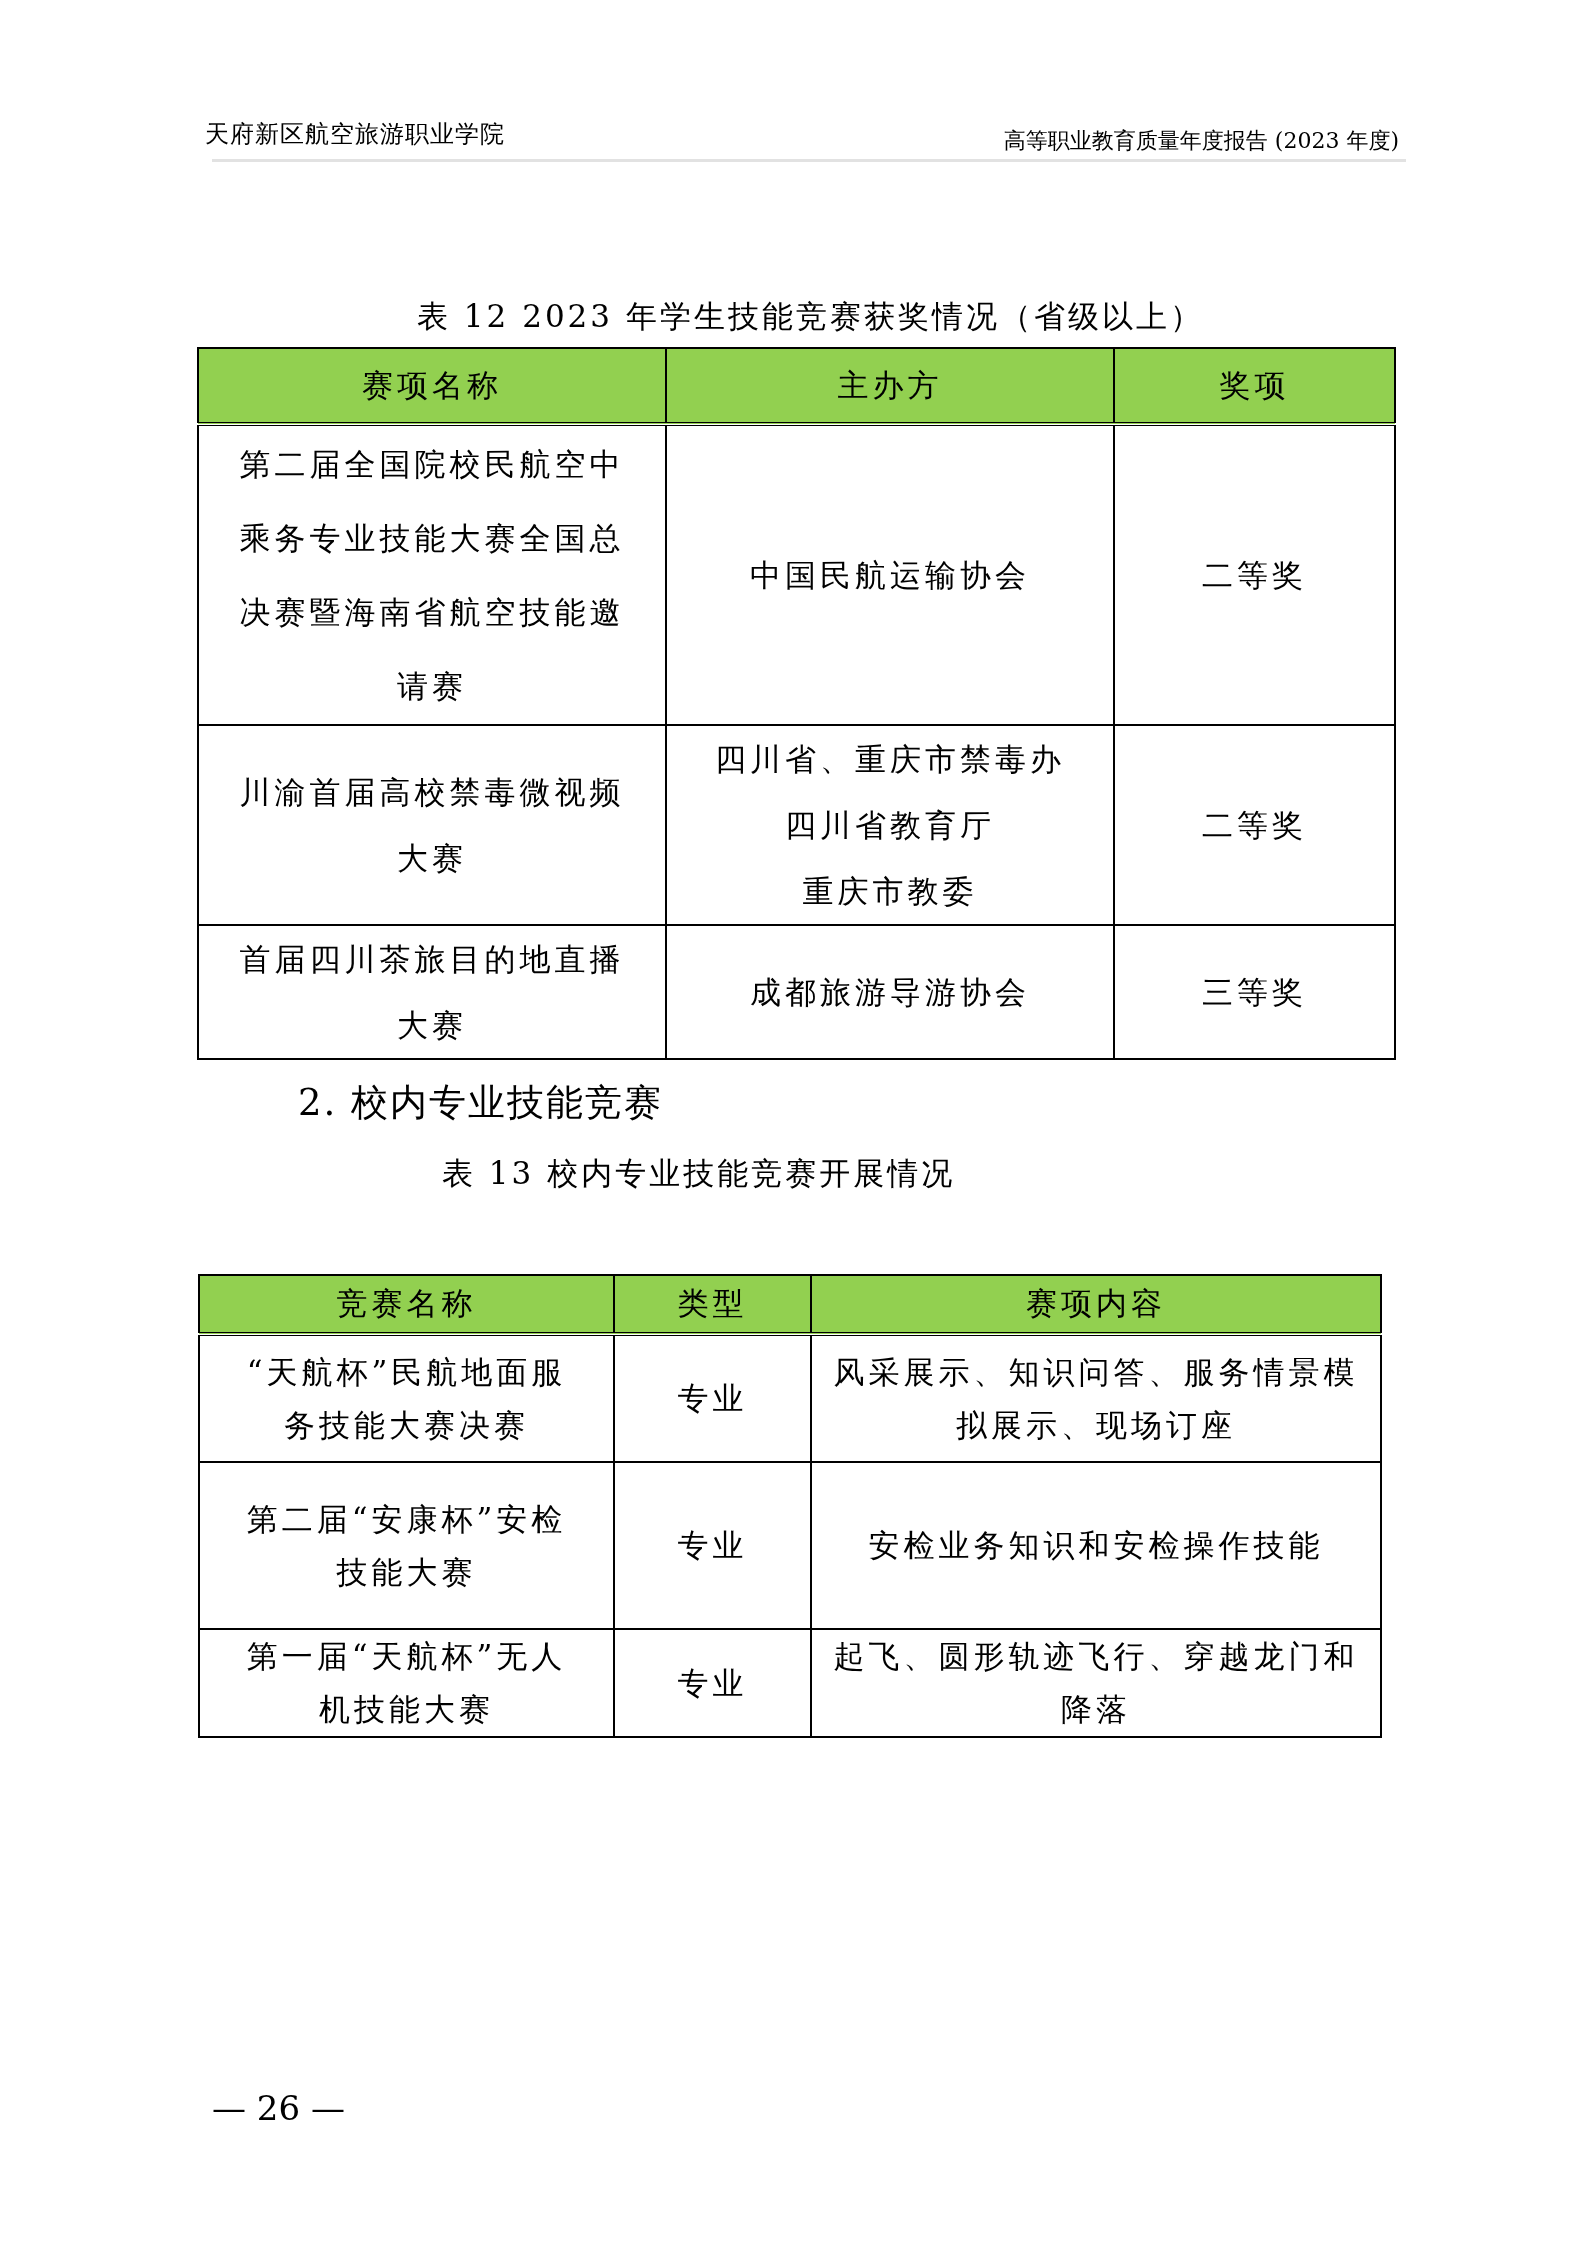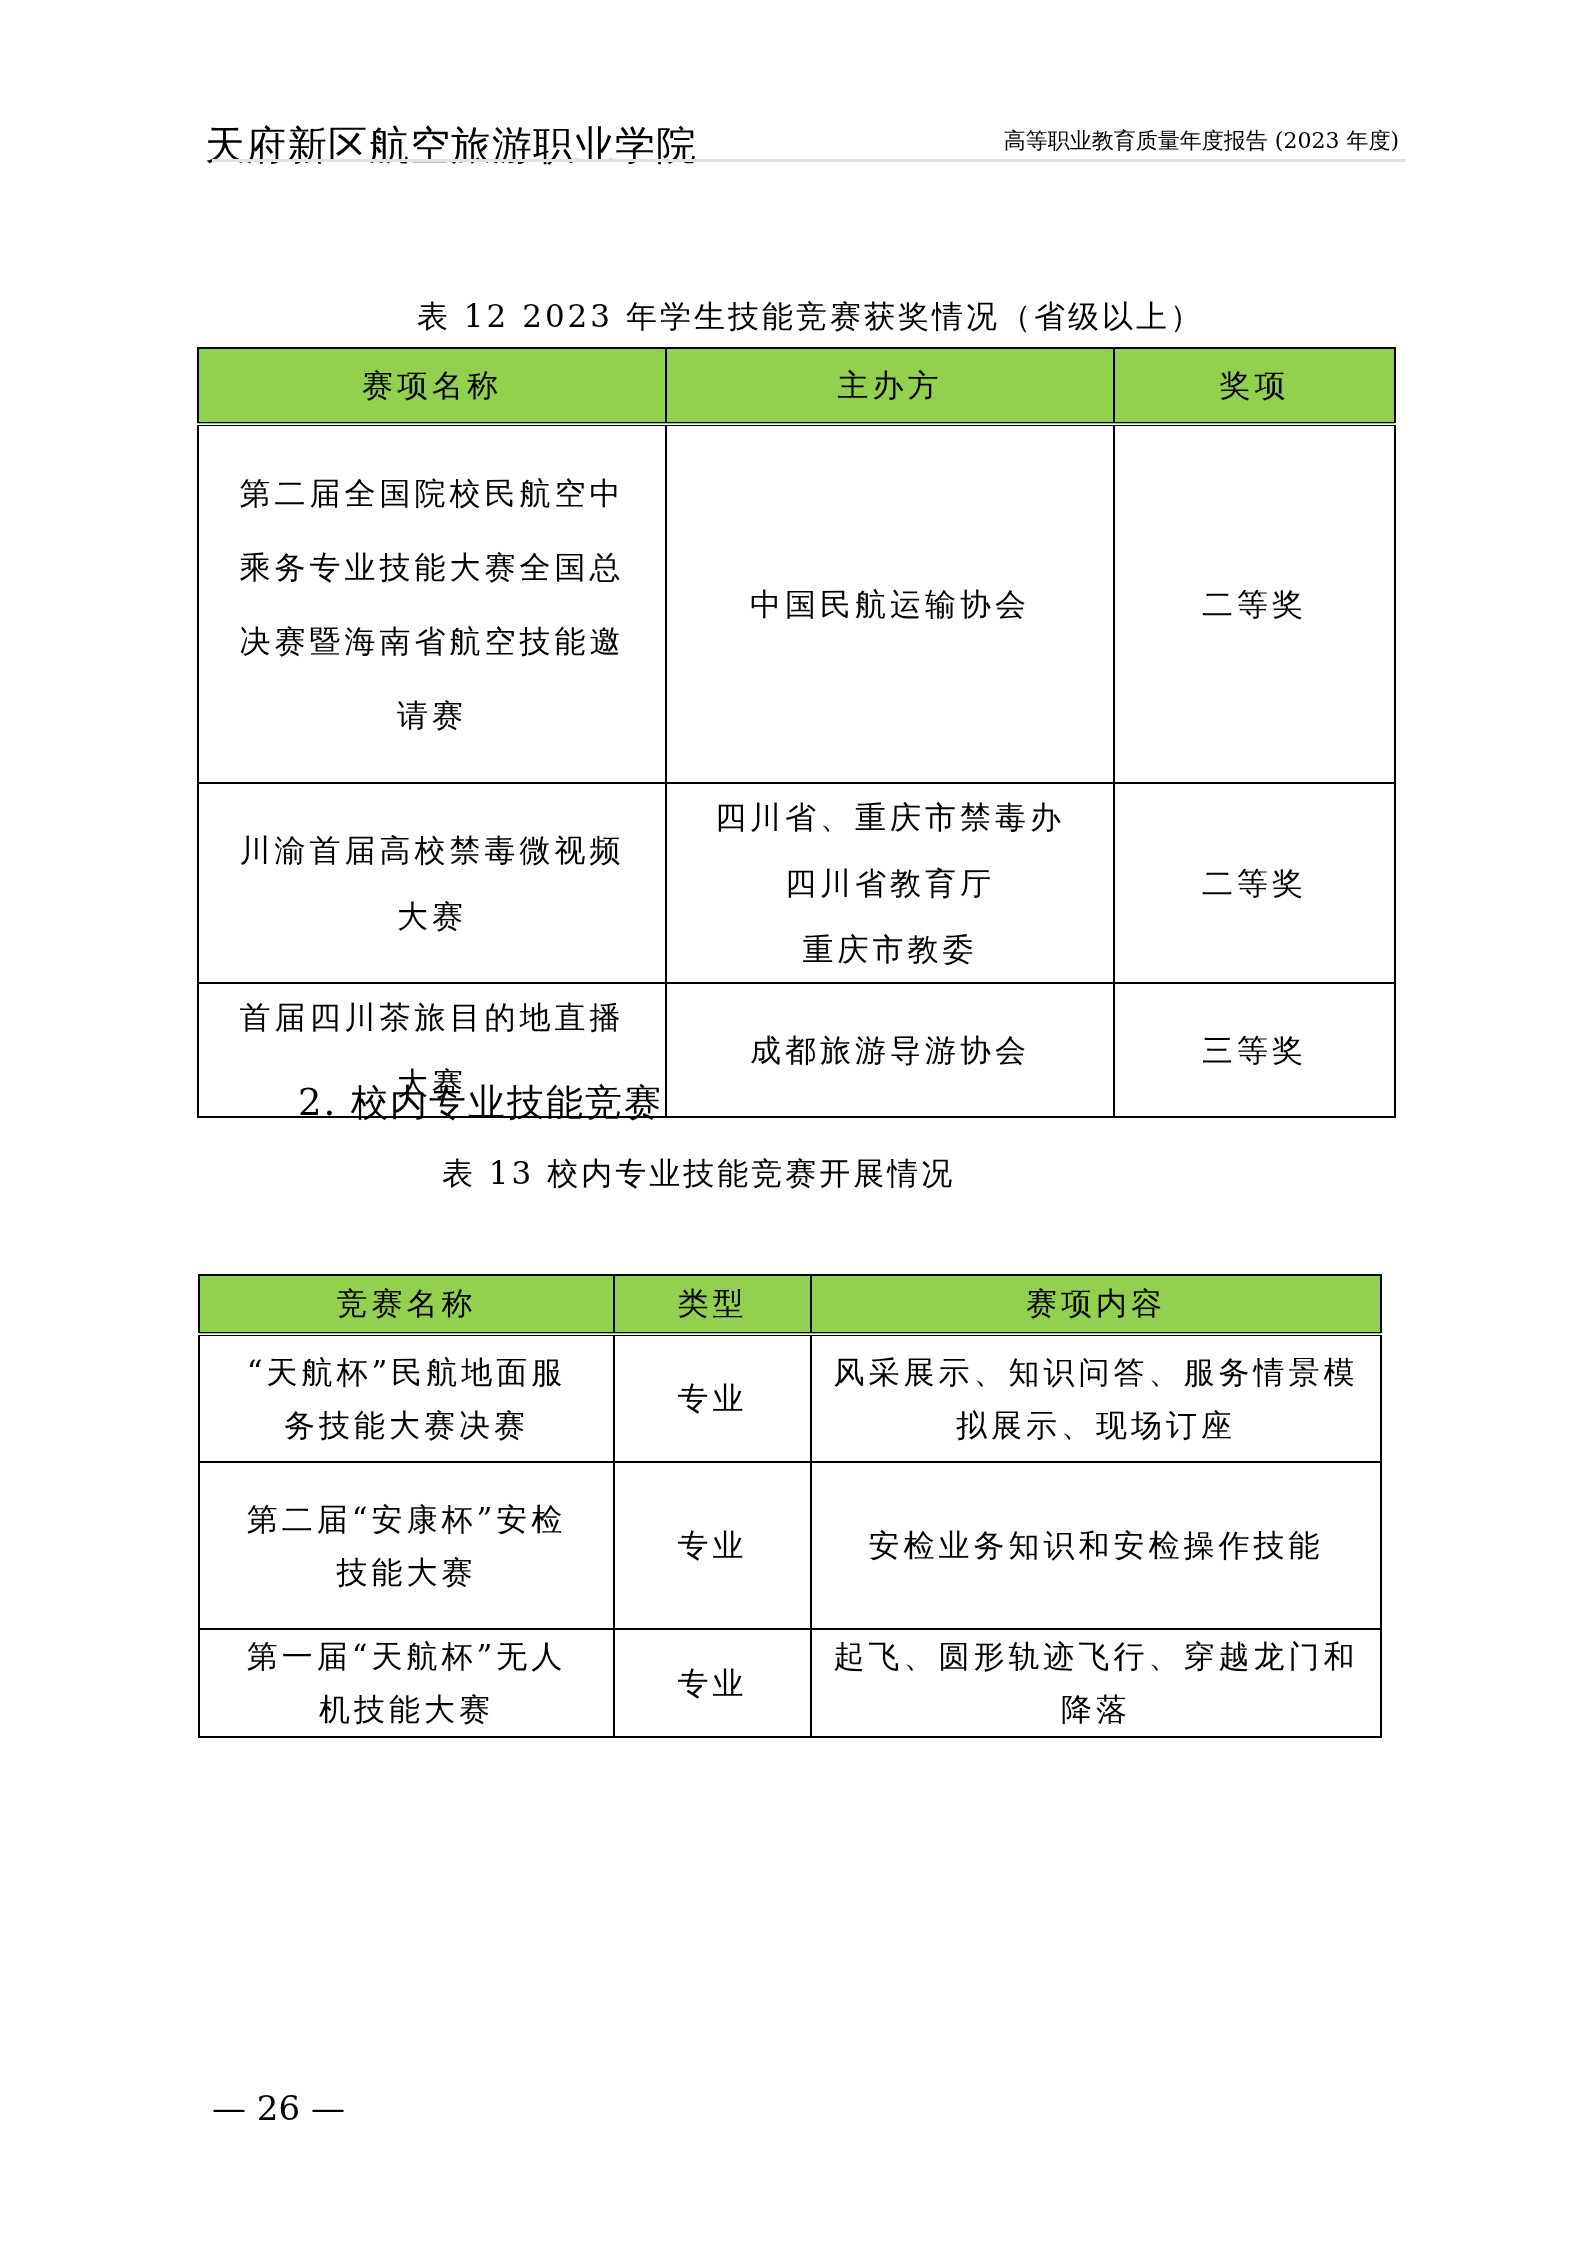--- a/index.html
+++ b/index.html
@@ -1,19 +1,19 @@
 <!DOCTYPE html>
 <html><head>
 <meta charset="utf-8">
 <style>
   html, body { margin:0; padding:0; background:#ffffff; }
   body { width:1587px; height:2245px; position:relative; overflow:hidden;
          font-family:"DejaVu Serif","Liberation Serif",serif; color:#000; }
   .abs { position:absolute; }
-  .hdr-left { left:205px; top:118px; font-size:40px; letter-spacing:1px; white-space:nowrap; }
+  .hdr-left { left:205px; top:118px; font-size:24px; letter-spacing:1px; white-space:nowrap; }
   .hdr-right { right:188px; top:126px; font-size:22px; white-space:nowrap; }
   .hdr-rule { left:212px; top:159px; width:1194px; height:3px; background:#e2e2e2; }
   .caption { white-space:nowrap; font-size:31px; letter-spacing:3px; }
   table { position:absolute; border-collapse:collapse; table-layout:fixed; }
   td, th { border:2px solid #000; text-align:center; vertical-align:middle; padding:0 14px;
            font-weight:normal; letter-spacing:4px; }
   th { background:#92d050; }
   thead tr { border-bottom:3px solid #000; }
   #t12 { left:197px; top:347px; width:1197px; font-size:31px; }
   #t12 th { height:73px; border-bottom:4px double #000; }
@@ -42,21 +42,21 @@
       <col style="width:281px">
     </colgroup>
   <thead>
     <tr>
       <th>赛项名称</th>
       <th>主办方</th>
       <th>奖项</th>
     </tr>
   </thead>
   <tbody>
-    <tr style="height:359px">
+    <tr style="height:301px">
       <td>
         <span class="line">第二届全国院校民航空中</span>
         <span class="line">乘务专业技能大赛全国总</span>
         <span class="line">决赛暨海南省航空技能邀</span>
         <span class="line">请赛</span>
       </td>
       <td class="org">
         <span class="line">中国民航运输协会</span>
       </td>
       <td>二等奖</td>

